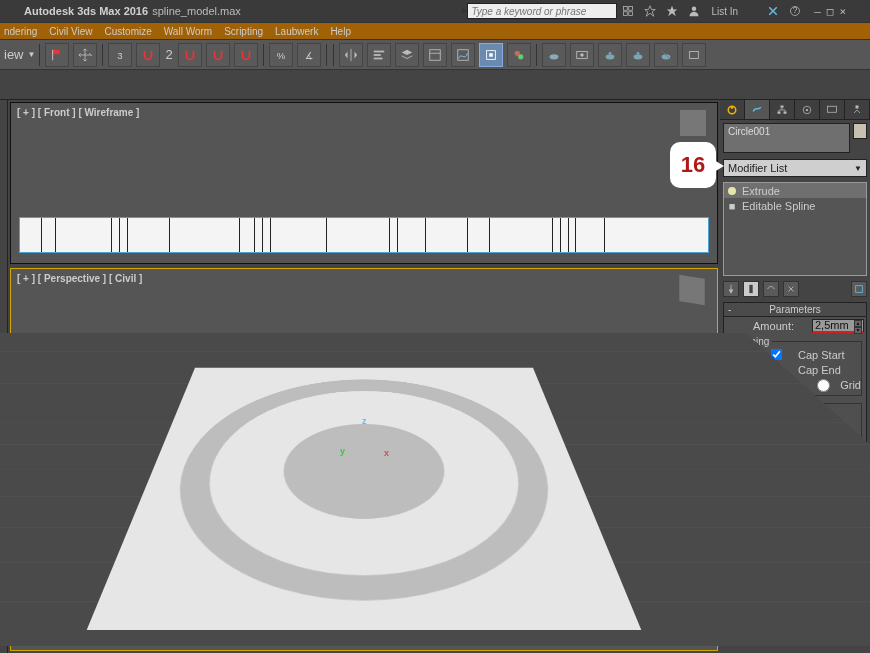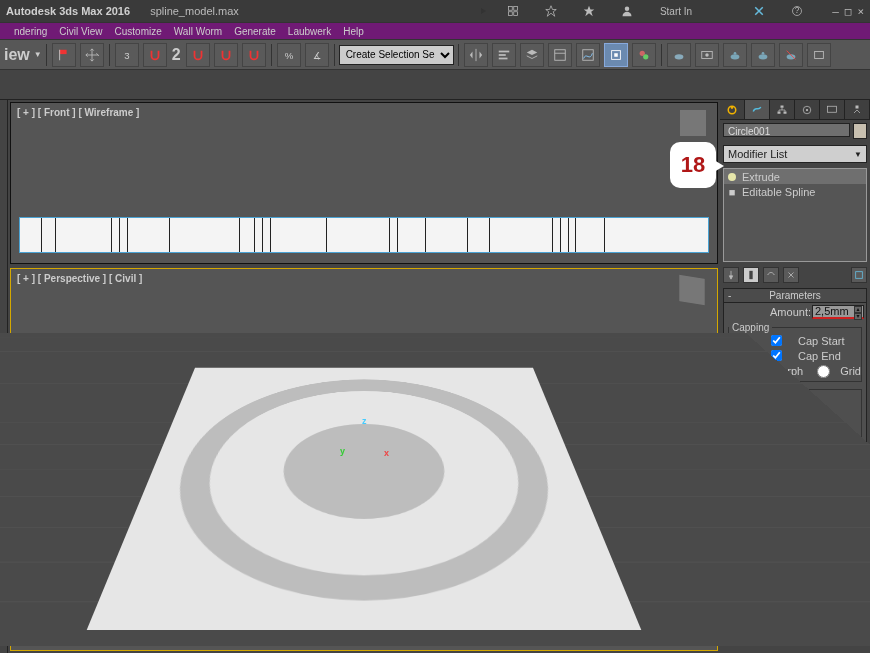--- a/index.html
+++ b/index.html
@@ -1,38 +1,38 @@
 <!DOCTYPE html>
 <html><head>
 <meta charset="utf-8">
 <style>
   * { margin:0; padding:0; box-sizing:border-box; font-family:"Segoe UI",Tahoma,sans-serif; font-size:11px; user-select:none; }
   body { width:870px; height:653px; background:#444444; overflow:hidden; position:relative; color:#cccccc; }
   
-  .titlebar { height:22px; background:#3a3a3a; display:flex; align-items:center; padding:0 6px; color:#d0d0d0;gap:16px; }
+  .titlebar { height:22px; background:#3a3a3a; display:flex; align-items:center; padding:0 24px; color:#d0d0d0; }
   .titlebar .title { font-weight:bold; }
   .titlebar .titleplain { font-weight:normal; margin-left:4px; color:#bbb; }
   .titlebar .spacer { flex:1; }
   .searchbox { width:150px; height:16px; background:#eeeeee; border:1px solid #222; display:flex; align-items:center; }
   .searchbox input { border:none; width:100%; font-style:italic; font-size:10px; color:#555; padding:0 3px; background:transparent; outline:none; }
   .tb-icon { width:16px; height:16px; margin:0 3px; display:flex; align-items:center; justify-content:center; color:#bbb; cursor:pointer; }
   .tb-icon svg { width:12px; height:12px; fill:#bbb; }
   .sign-in { font-size:10px; color:#bbb; margin:0 6px; cursor:pointer; }
   .win-controls { display:flex; gap:6px; margin-left:8px; }
   .win-controls span { font-family:monospace; font-size:11px; color:#bbb; cursor:pointer; }
   
-  .menubar { height:18px; background:#701a75; border-top:1px solid #333; border-bottom:1px solid #333; display:flex; align-items:center; padding-left:10px; color:#ccc; }
+  .menubar { height:18px; background:#a16207; border-top:1px solid #333; border-bottom:1px solid #333; display:flex; align-items:center; padding-left:0; color:#ccc; }
   .menubar span { margin:0 8px 0 4px; font-size:10px; cursor:pointer; }
   
   .toolbar { height:30px; background:#575757; border-bottom:1px solid #333; display:flex; align-items:center; padding:0 2px; gap:2px; overflow:hidden; }
   .tbtn { width:24px; height:24px; background:#5a5a5a; border:1px solid #444; display:flex; align-items:center; justify-content:center; cursor:pointer; margin:0 1px; }
   .tbtn.active { background:#6b8ab0; border-color:#88aadd; }
   .tbtn svg { width:14px; height:14px; }
   .tsel { height:20px; font-size:10px; background:#ccc; border:1px solid #222; padding:0 2px; }
-  .txt10 { font-size:16px; color:#ccc; padding:0 2px;font-weight:bold; }
+  .txt10 { font-size:13px; color:#ccc; padding:0 2px; }
   .divider { width:1px; height:22px; background:#333; margin:0 2px; }
   
   .slim { height:30px; background:#444444; border-bottom:1px solid #222; }
   
   .main { position:absolute; top:100px; left:0; right:0; bottom:0; display:flex; }
   .leftcol { width:8px; background:#444; border-right:1px solid #222; }
   .viewcol { flex:1; background:#444; display:flex; flex-direction:column; position:relative;font-weight:bold; }
   .rightcol { width:150px; background:#444; display:flex; flex-direction:column; }
   
   .viewport { position:relative; border:1px solid #111; margin:2px; background:#555555; }
@@ -60,34 +60,34 @@
   .axis .lbl { position:absolute; font-size:9px; }
   
   .cmd-tabs { height:20px; background:#3f3f3f; display:flex; border-bottom:1px solid #222; }
   .cmd-tabs .tab { flex:1; display:flex; align-items:center; justify-content:center; border-right:1px solid #222; cursor:pointer; }
   .cmd-tabs .tab.sel { background:#555; }
   .cmd-tabs svg { width:12px; height:12px; fill:#bbb; }
   .cmd-tabs .tab.sel svg { fill:#f2b300; }
   .drop { height:18px; background:#cfcfcf; color:#222; display:flex; align-items:center; justify-content:space-between; padding:0 4px; border:1px solid #222; margin:3px; font-size:10px; cursor:pointer; }
   .drop .arrow { font-size:8px; }
   .name-row { display:flex; margin:3px; gap:3px; }
-  .name-field { flex:1; height:14px; background:#6f6f6f; border:1px solid #222; color:#ddd; padding:2px 4px; font-size:10px; }
+  .name-field { flex:1; height:30px; background:#6f6f6f; border:1px solid #222; color:#ddd; padding:2px 4px; font-size:10px; }
   .color-sw { width:14px; height:16px; background:#c8c0b0; border:1px solid #222; cursor:pointer; }
   .stack { margin:2px 3px; height:94px; background:#555; border:1px solid #999; overflow:auto; }
   .stack .row { display:flex; align-items:center; height:15px; font-size:10px; gap:6px; padding:0 4px; cursor:pointer; }
   .stack .row.sel { background:#6f6f6f; }
   .stack .bulb { width:8px; height:8px; border-radius:50%; background:#e6e6aa; display:inline-block; }
   .mini-toolbar { height:18px; margin:2px 3px; display:flex; gap:4px; align-items:center; }
   .mini-toolbar .mb { width:16px; height:16px; background:#5a5a5a; border:1px solid #333; cursor:pointer; display:flex; align-items:center; justify-content:center; }
   .mini-toolbar .mb svg { width:10px; height:10px; fill:#bbb; }
   .params { margin:2px 3px; background:#4f4f4f; border:1px solid #222; }
   .params .hdr { text-align:center; font-size:10px; padding:1px 0; background:#4b4b4b; border-bottom:1px solid #222; position:relative; }
   .params .hdr::before { content:"-"; position:absolute; left:4px; }
   .prow { display:flex; align-items:center; height:17px; font-size:10px; padding:0 2px; }
-  .prow .plabel { flex:1; text-align:right; padding-right:1px; color:#ccc; }
+  .prow .plabel { flex:1; text-align:right; padding-right:18px; color:#ccc; }
   .spin { width:52px; height:14px; background:#888; border:1px solid #222; color:#111; font-size:10px; padding:0 2px; display:flex; align-items:center; position:relative; }
   .spin.red { border-bottom:2px solid #d02020; background:#999; }
   .spin .knob { position:absolute; right:1px; top:0; bottom:0; width:8px; display:flex; flex-direction:column; }
   .spin .knob span { flex:1; background:#666; border:1px solid #333; font-size:6px; text-align:center; line-height:5px; cursor:pointer; }
   .chk { display:flex; align-items:center; gap:16px; height:15px; font-size:10px; padding-left:42px; }
   .chk.left { padding-left:8px; }
   .chk input { width:11px; height:11px; }
   .radio-row { display:flex; gap:14px; padding-left:20px; height:16px; align-items:center; font-size:10px; }
   .radio-row label { display:flex; align-items:center; gap:10px; }
   .radio-col { display:flex; flex-direction:column; padding-left:40px; }
@@ -101,20 +101,23 @@
   .play { display:inline-block; width:0; height:0; border-top:3px solid transparent; border-bottom:3px solid transparent; border-left:5px solid #333; vertical-align:middle; }
 </style>
 </head>
 <body>
 
 <div class="titlebar">
   <span class="title">Autodesk 3ds Max 2016</span>
   <span class="titleplain">spline_model.max</span>
   <span class="spacer"></span>
   <span class="play"></span>
+  <div class="searchbox">
+    <input placeholder="Type a keyword or phrase" style="">
+  </div>
   <span class="tb-icon">
       <svg viewBox="0 0 16 16">
         <rect x="2" y="2" width="5" height="5" fill="none" stroke="#bbb"></rect>
         <rect x="9" y="2" width="5" height="5" fill="none" stroke="#bbb"></rect>
         <rect x="2" y="9" width="5" height="5" fill="none" stroke="#bbb"></rect>
         <rect x="9" y="9" width="5" height="5" fill="none" stroke="#bbb"></rect>
       </svg>
     </span>
   <span class="tb-icon">
       <svg viewBox="0 0 16 16">
@@ -125,21 +128,21 @@
       <svg viewBox="0 0 16 16">
         <polygon points="8,1 10,6 15,6 11,9 13,15 8,11 3,15 5,9 1,6 6,6"></polygon>
       </svg>
     </span>
   <span class="tb-icon">
       <svg viewBox="0 0 16 16">
         <circle cx="8" cy="5" r="3"></circle>
         <path d="M2 15c0-4 3-6 6-6s6 2 6 6" fill="#bbb"></path>
       </svg>
     </span>
-  <span class="sign-in">Start In</span>
+  <span class="sign-in">List In</span>
   <span style="width:18px"></span>
   <span class="tb-icon">
       <svg viewBox="0 0 16 16">
         <path d="M3 3l10 10M13 3L3 13" stroke="#6bd" stroke-width="2" fill="none"></path>
       </svg>
     </span>
   <span class="tb-icon">
       <svg viewBox="0 0 16 16">
         <circle cx="8" cy="8" r="6" fill="none" stroke="#bbb"></circle>
         <text x="8" y="11" text-anchor="middle" font-size="8" fill="#bbb">?</text>
@@ -150,21 +153,21 @@
     <span>□</span>
     <span>×</span>
   </span>
 </div>
 
 <div class="menubar">
   <span>ndering</span>
   <span>Civil View</span>
   <span>Customize</span>
   <span>Wall Worm</span>
-  <span>Generate</span>
+  <span>Scripting</span>
   <span>Laubwerk</span>
   <span>Help</span>
 </div>
 
 <div class="toolbar">
   <span class="txt10">iew</span>
   <span style="font-size:8px; cursor:pointer;">▼</span>
   <div class="divider"></div>
   <div class="tbtn">
       <svg viewBox="0 0 16 16">
@@ -210,21 +213,20 @@
       <svg viewBox="0 0 16 16">
         <text x="8" y="12" text-anchor="middle" font-size="9" fill="#ccc">%</text>
       </svg>
     </div>
   <div class="tbtn">
       <svg viewBox="0 0 16 16">
         <text x="8" y="12" text-anchor="middle" font-size="9" fill="#ccc">∡</text>
       </svg>
     </div>
   <div class="divider"></div>
-  <select class="tsel"><option>Create Selection Se</option></select>
   <div class="divider"></div>
   <div class="tbtn">
       <svg viewBox="0 0 16 16">
         <path d="M8 1v14" stroke="#bbb"></path>
         <path d="M4 4l-3 4 3 4z" fill="#bbb"></path>
         <path d="M12 4l3 4-3 4z" fill="#bbb"></path>
       </svg>
     </div>
   <div class="tbtn">
       <svg viewBox="0 0 16 16">
@@ -514,14 +516,14 @@
         </div>
       <div class="chk left">
           <input type="checkbox" checked="" style="">
           <span>Smooth</span>
         </div>
     </div>
   </div>
 </div>
 
 <div class="callout">
-  <span>18</span>
+  <span>16</span>
 </div>
 
 </body></html>

